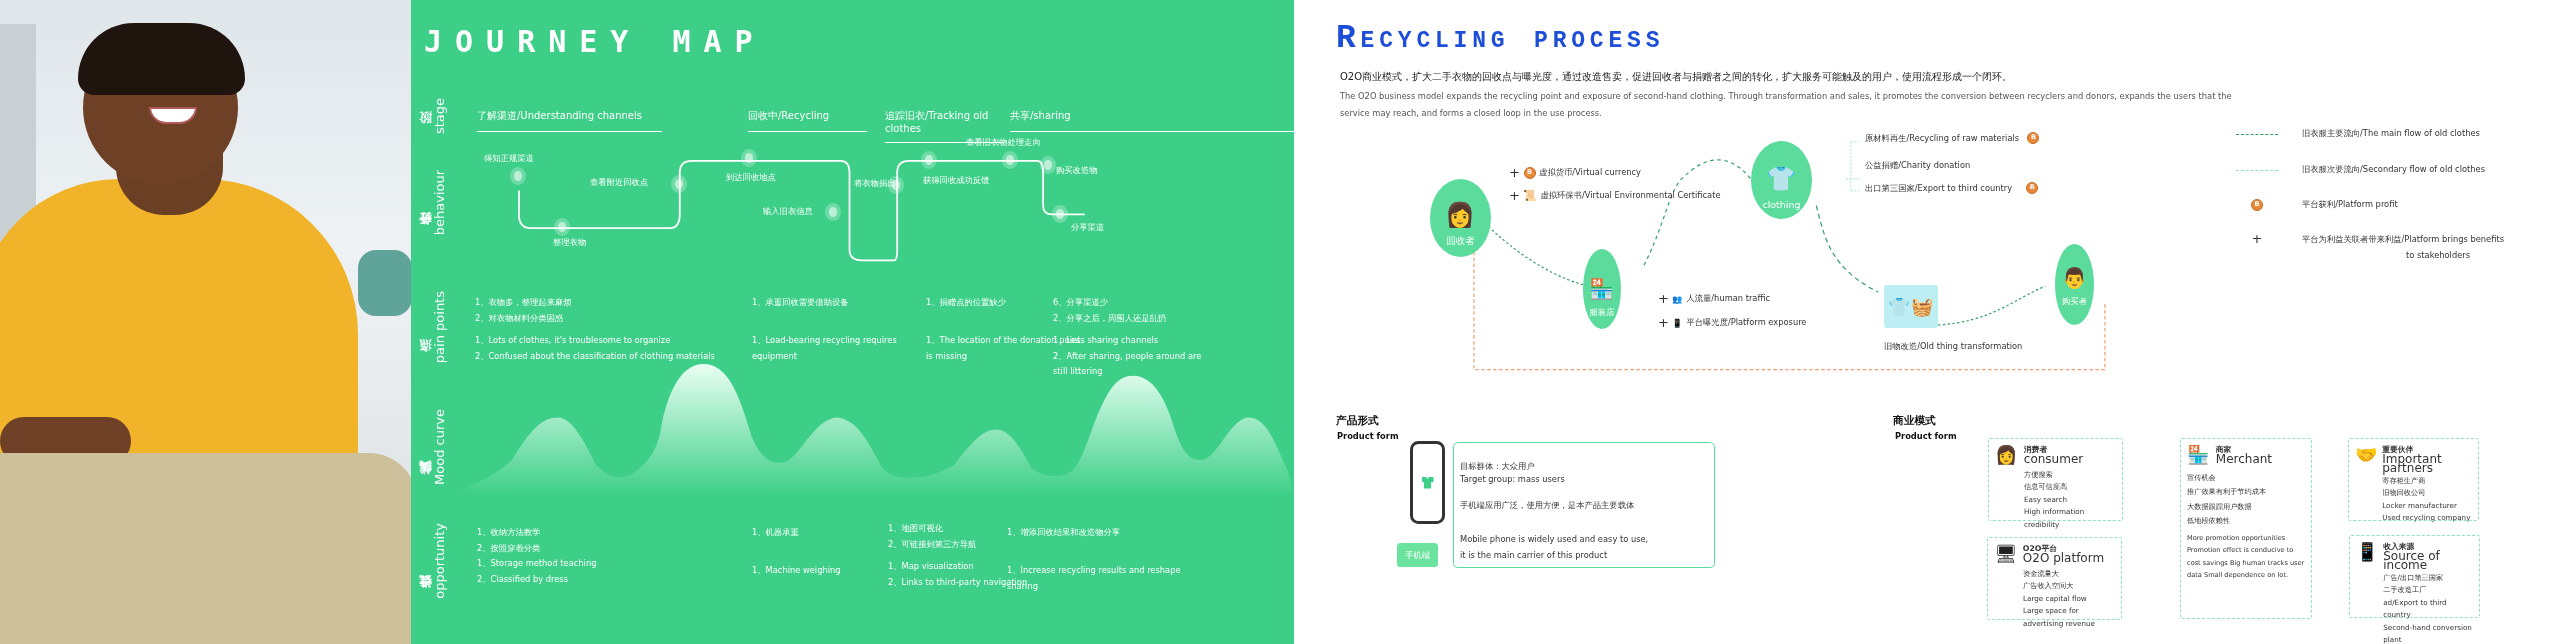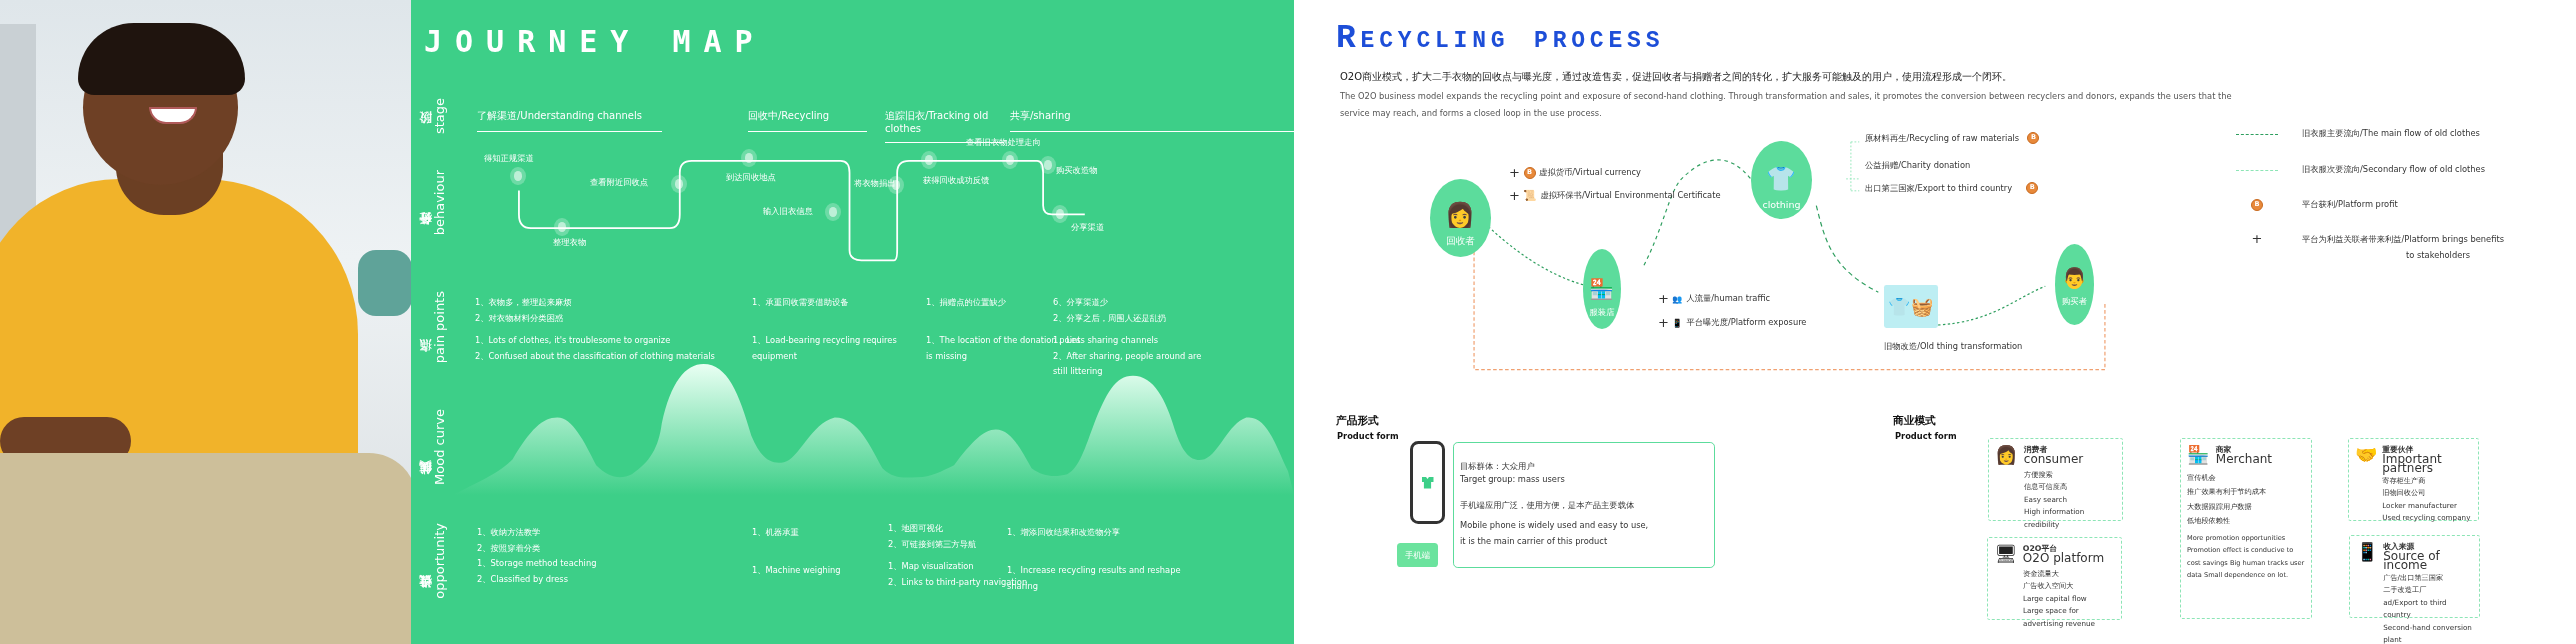--- a/index.html
+++ b/index.html
@@ -285,21 +285,21 @@
   <div class="sec-title" style="left:1336px;top:414px">产品形式</div>
   <div class="sec-sub" style="left:1337px;top:431px">Product form</div>
   <div class="phone">
     <div class="phone-icon"></div>
   </div>
   <div class="phone-btn">手机端</div>
   <div class="info-box">
     <div>目标群体：大众用户</div>
     <div>Target group: mass users</div>
     <div style="margin-top:13px">手机端应用广泛，使用方便，是本产品主要载体</div>
-    <div style="margin-top:7px">Mobile phone is widely used and easy to use,</div>
+    <div style="margin-top:21px">Mobile phone is widely used and easy to use,</div>
     <div style="margin-top:3.6px">it is the main carrier of this product</div>
   </div>
 
   <div class="sec-title" style="left:1893px;top:414px">商业模式</div>
   <div class="sec-sub" style="left:1895px;top:431px">Product form</div>
 
   <div class="bm-box" style="left:1988px;top:438px;width:135px;height:83px">
     <div class="bm-head">
         <span class="bm-ic">👩</span>
       <div>

